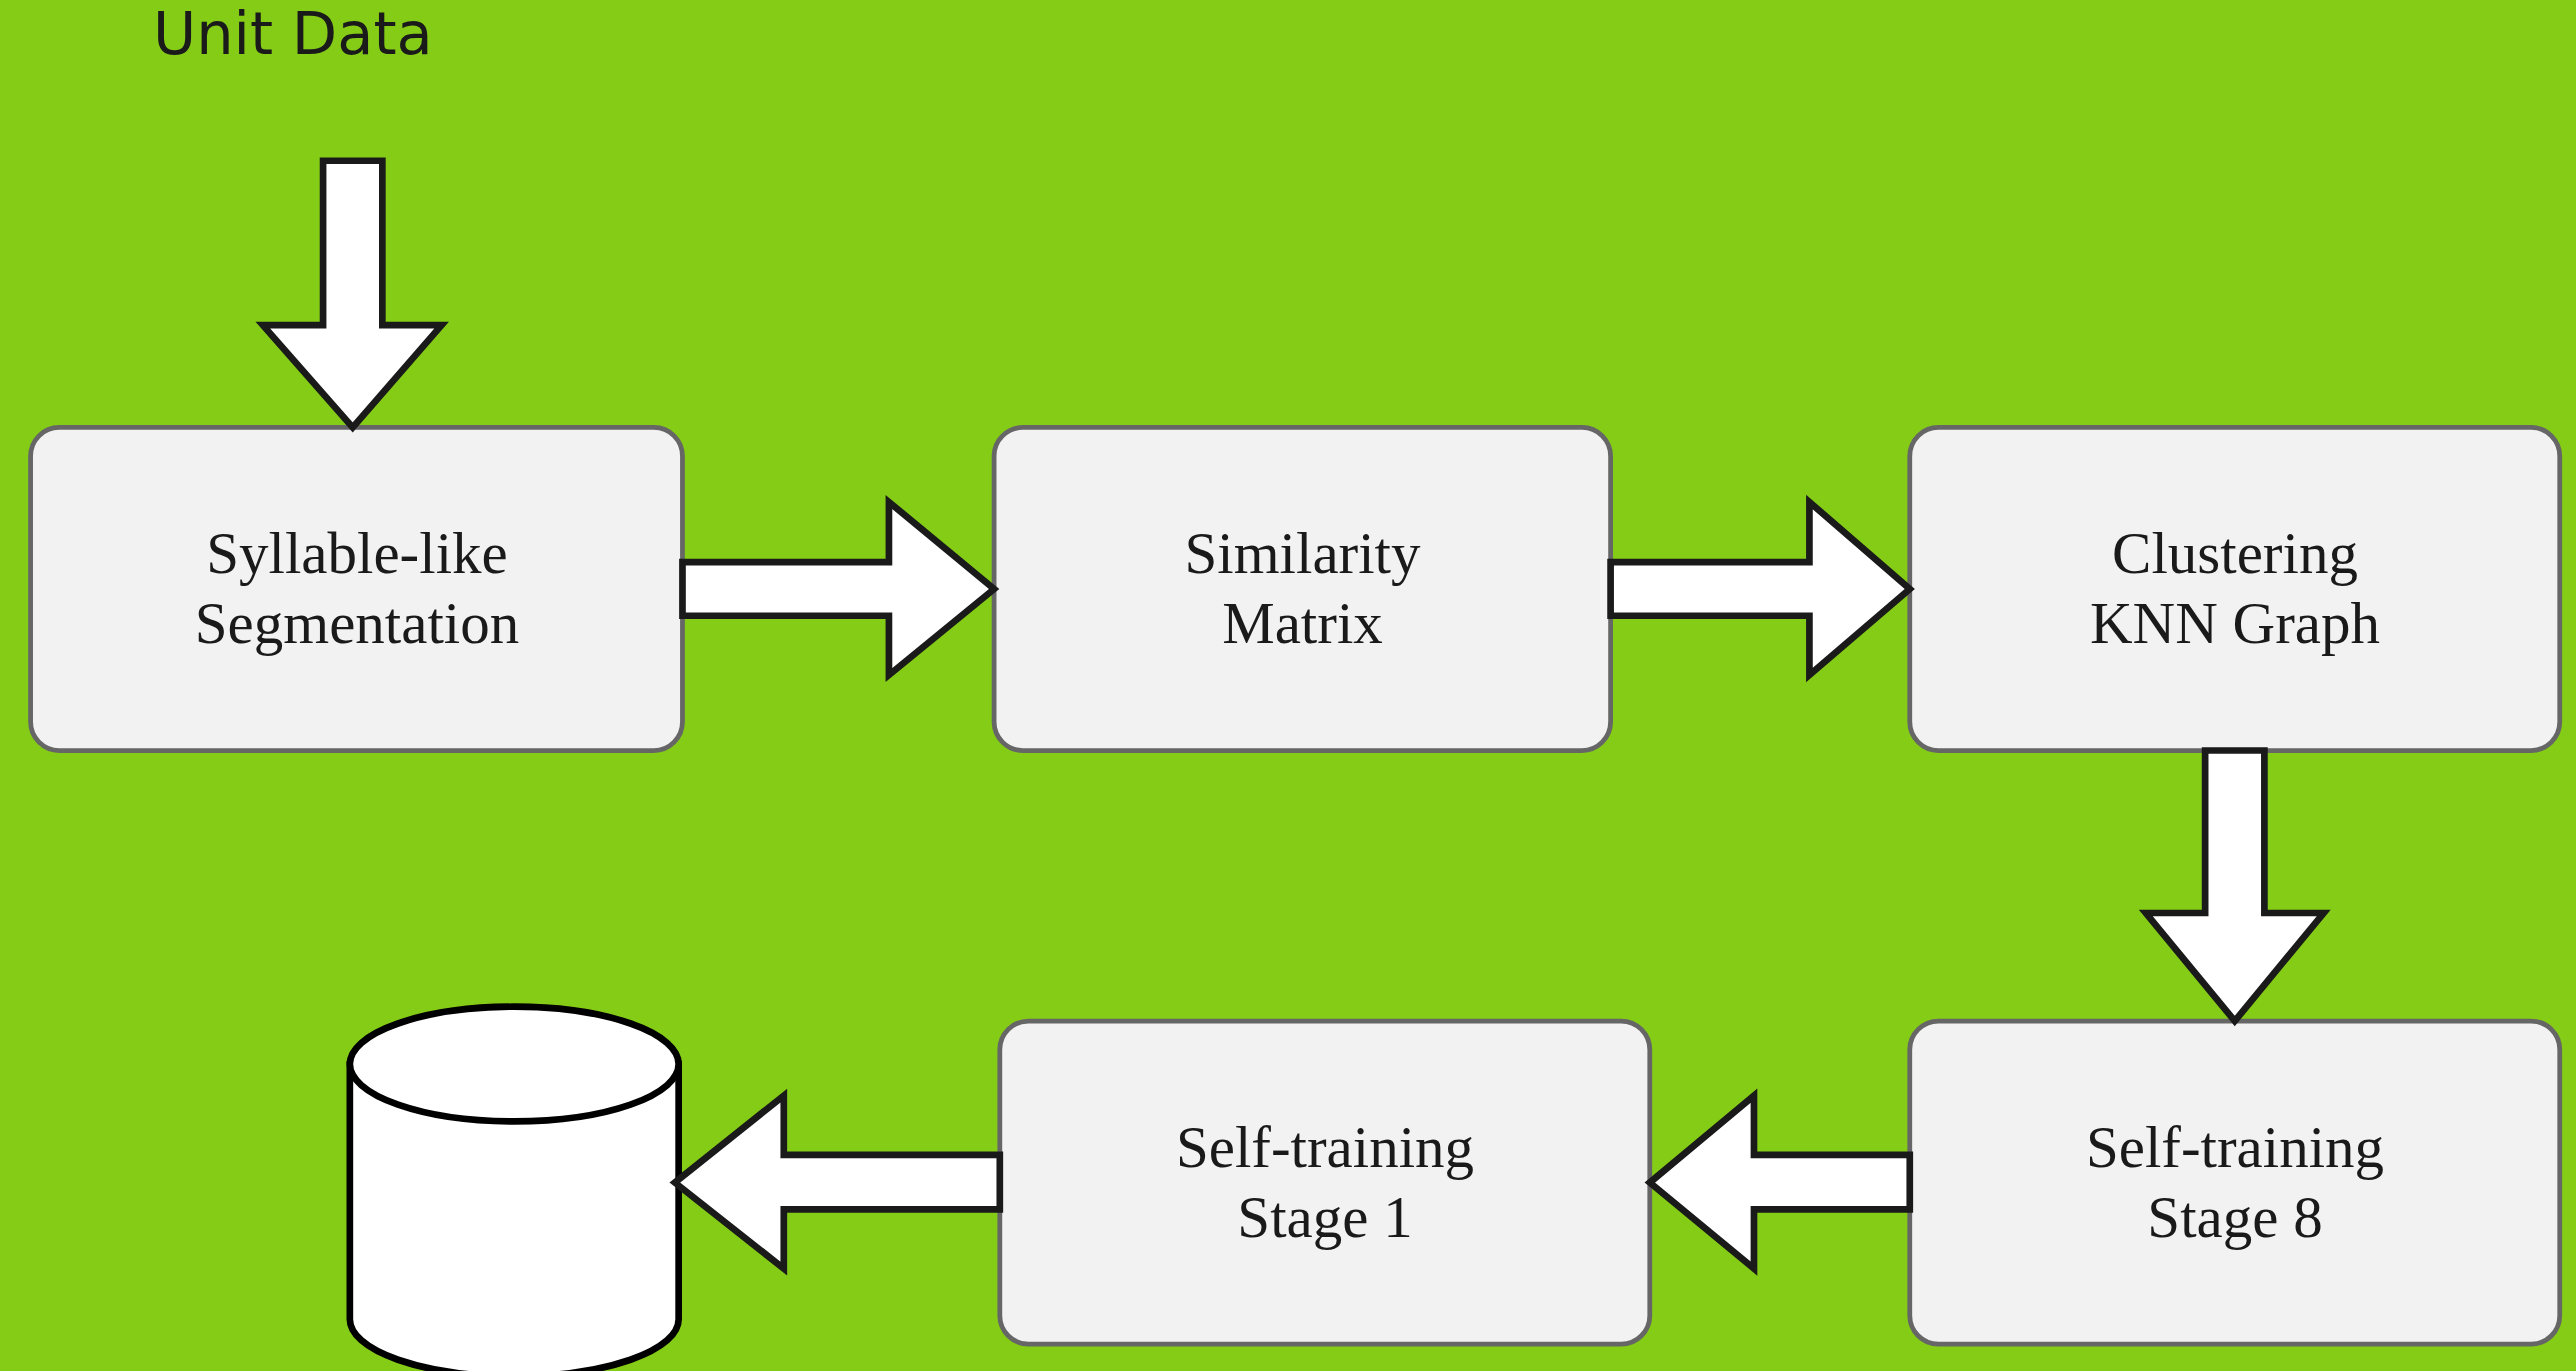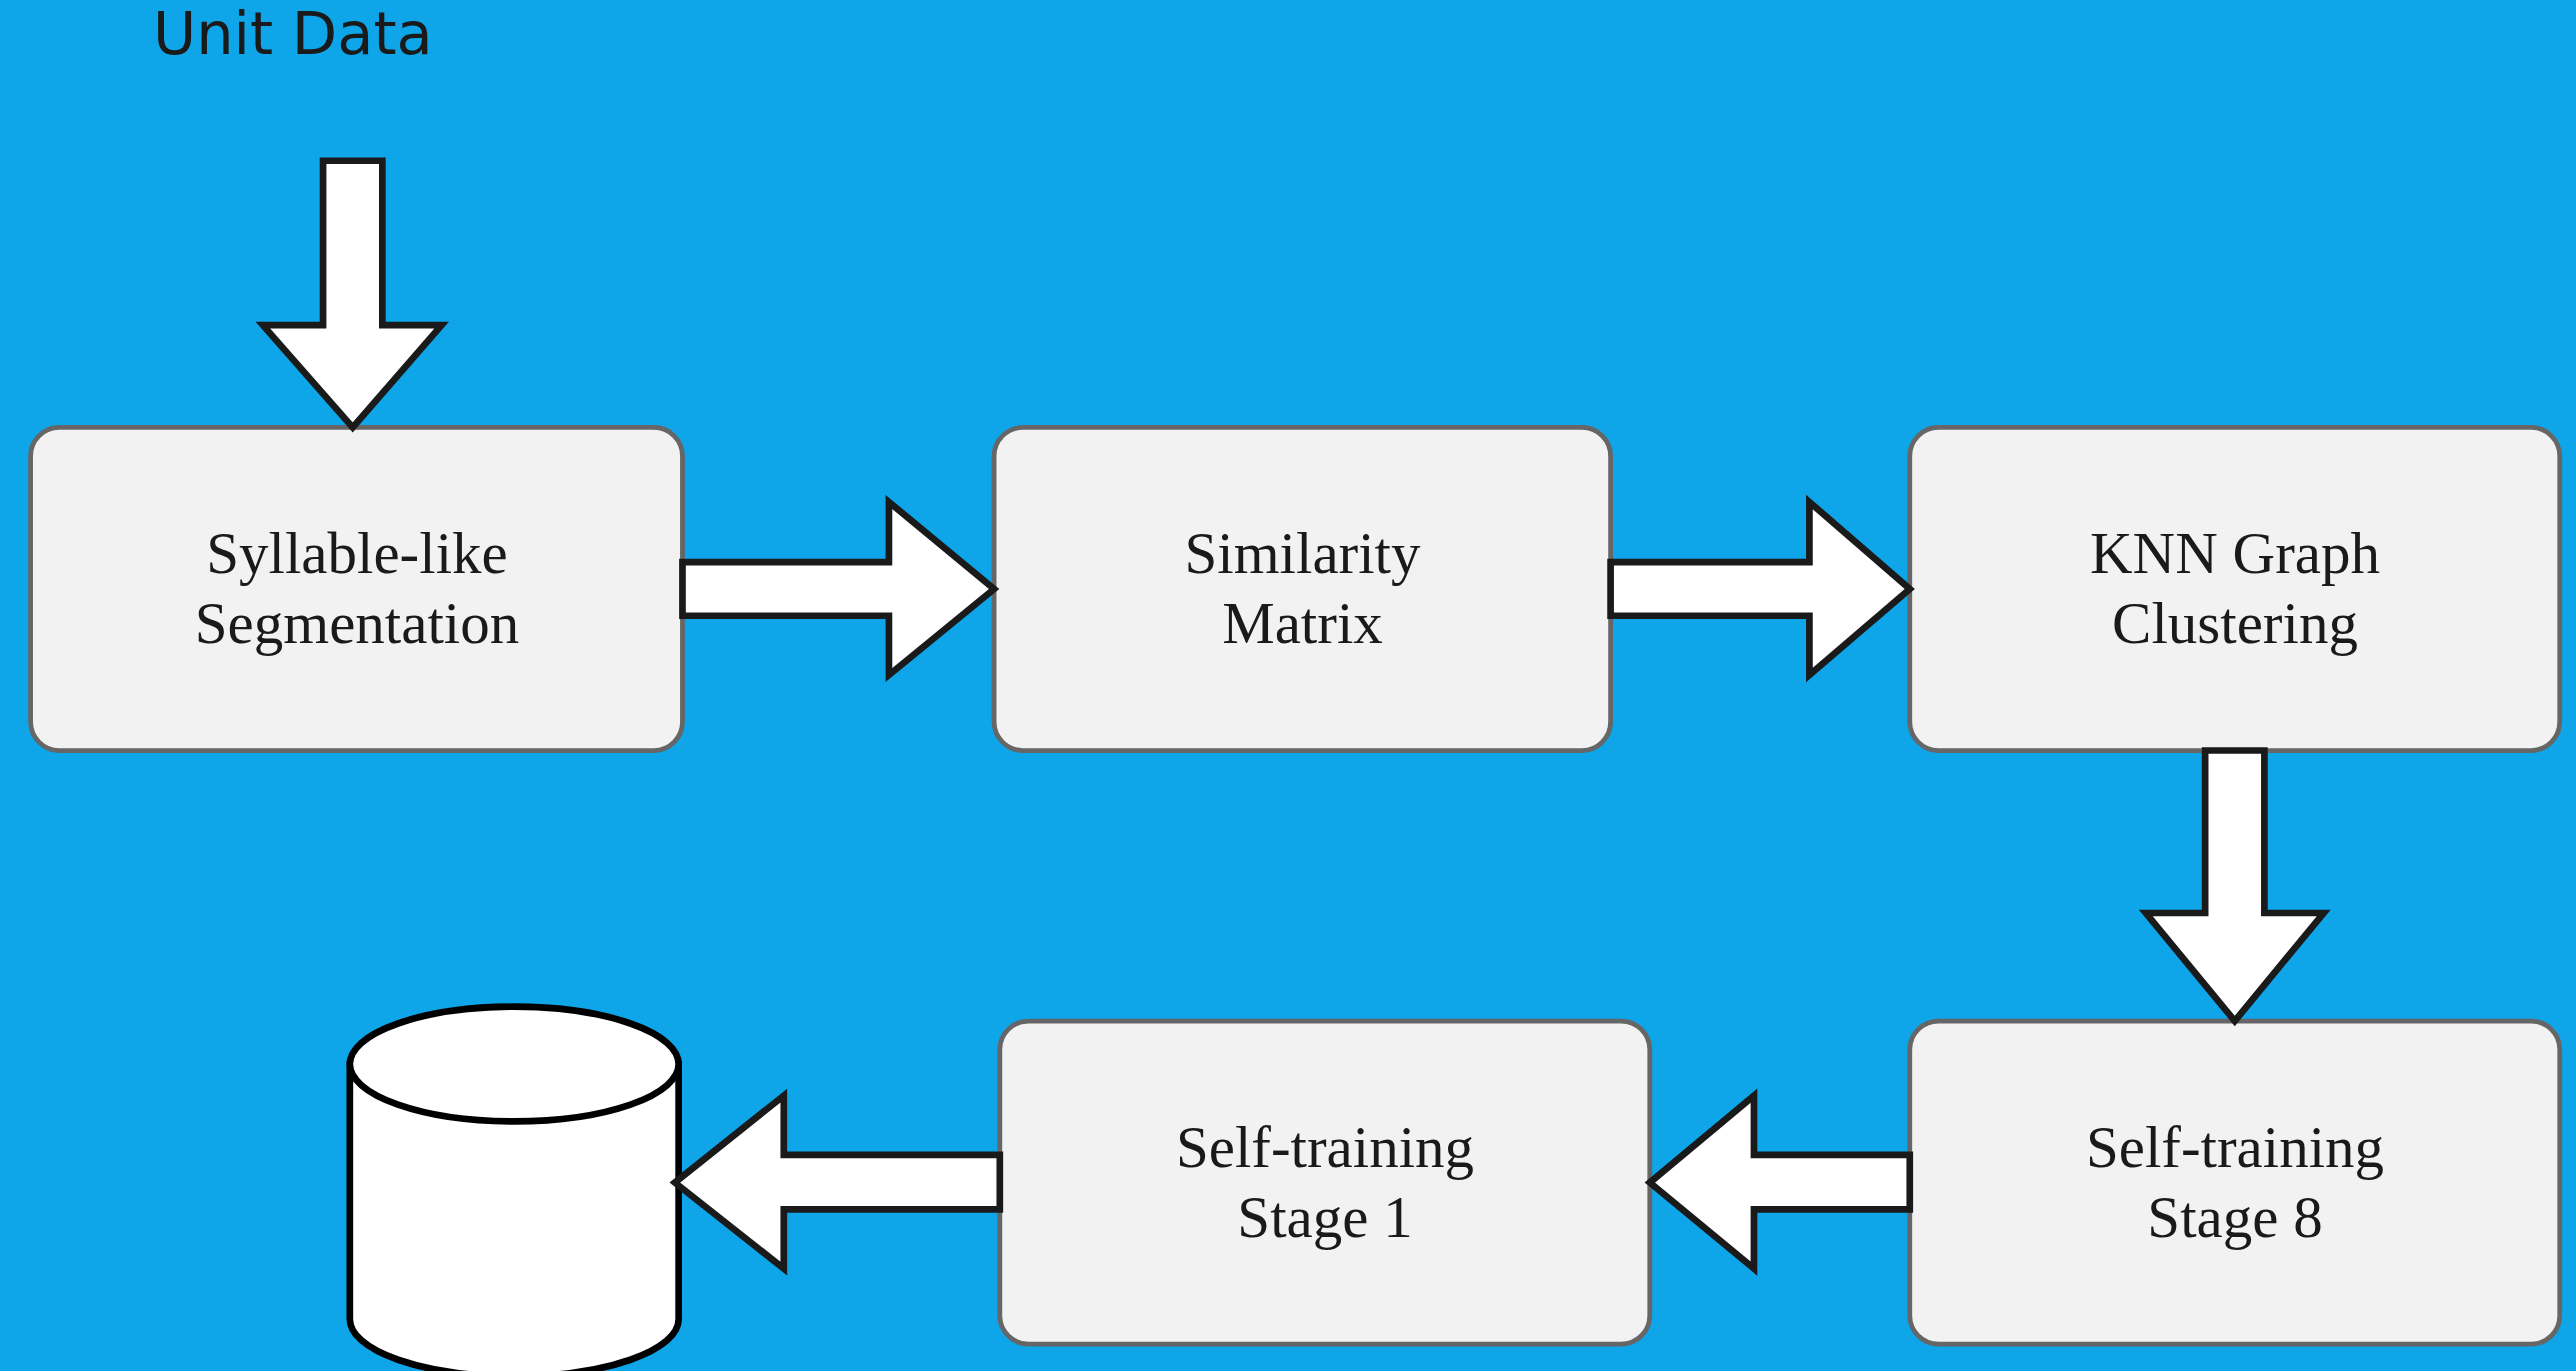--- a/index.html
+++ b/index.html
@@ -7,21 +7,21 @@
     padding: 0;
     background: #ffffff;
   }
   body {
     font-family: "DejaVu Sans", sans-serif;
   }
   #canvas {
     position: relative;
     width: 2576px;
     height: 1372px;
-    background: #0ea5e9;
+    background: #84cc16;
     overflow: hidden;
   }
   #flow-svg {
     position: absolute;
     left: 0;
     top: 0;
     width: 2576px;
     height: 1372px;
   }
   .node-label {
@@ -99,22 +99,22 @@
     <span>Syllable-like</span>
     <span>Segmentation</span>
   </div>
 
   <div class="node-label" style="left:994px; top:427px; width:617px; height:323px;">
     <span>Similarity</span>
     <span>Matrix</span>
   </div>
 
   <div class="node-label" style="left:1910px; top:427px; width:650px; height:323px;">
+    <span>Clustering</span>
     <span>KNN Graph</span>
-    <span>Clustering</span>
   </div>
 
   <div class="node-label" style="left:1910px; top:1021px; width:650px; height:323px;">
     <span>Self-training</span>
     <span>Stage 8</span>
   </div>
 
   <div class="node-label" style="left:1000px; top:1021px; width:650px; height:323px;">
     <span>Self-training</span>
     <span>Stage 1</span>

